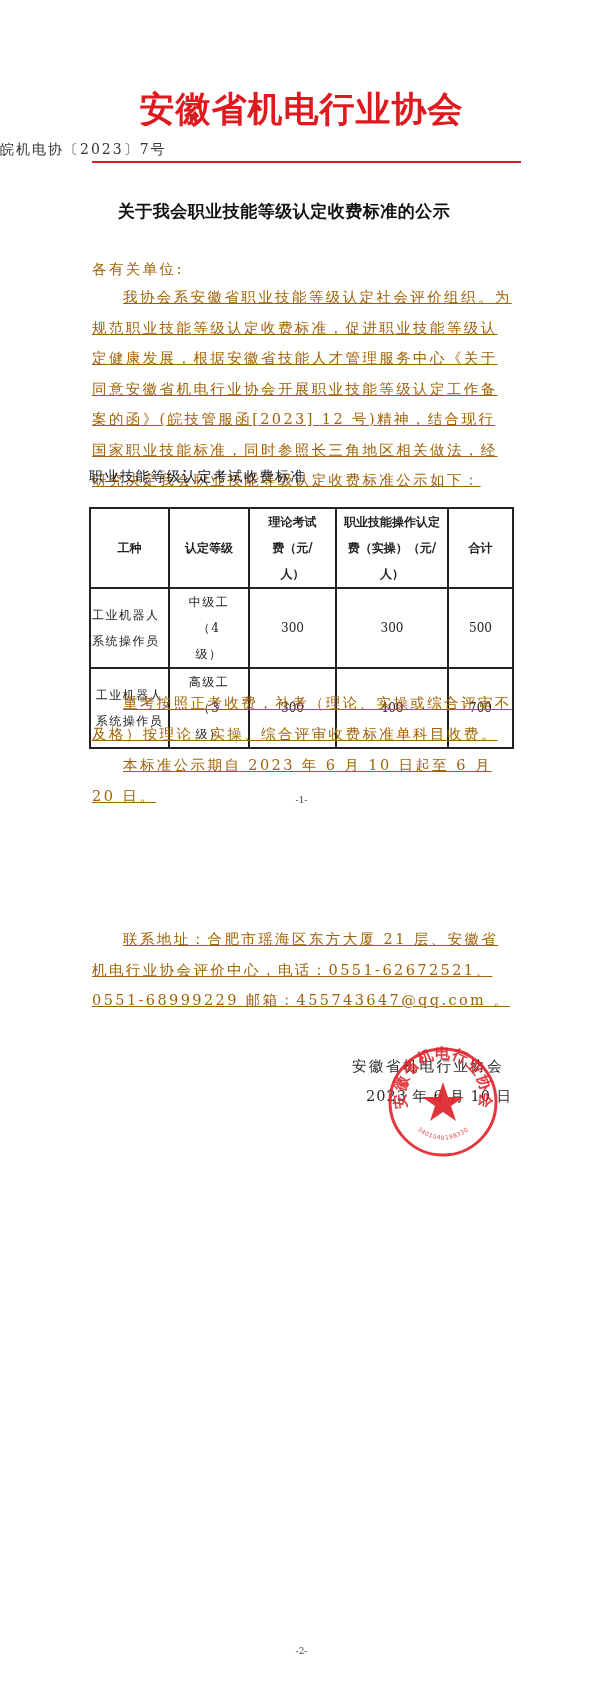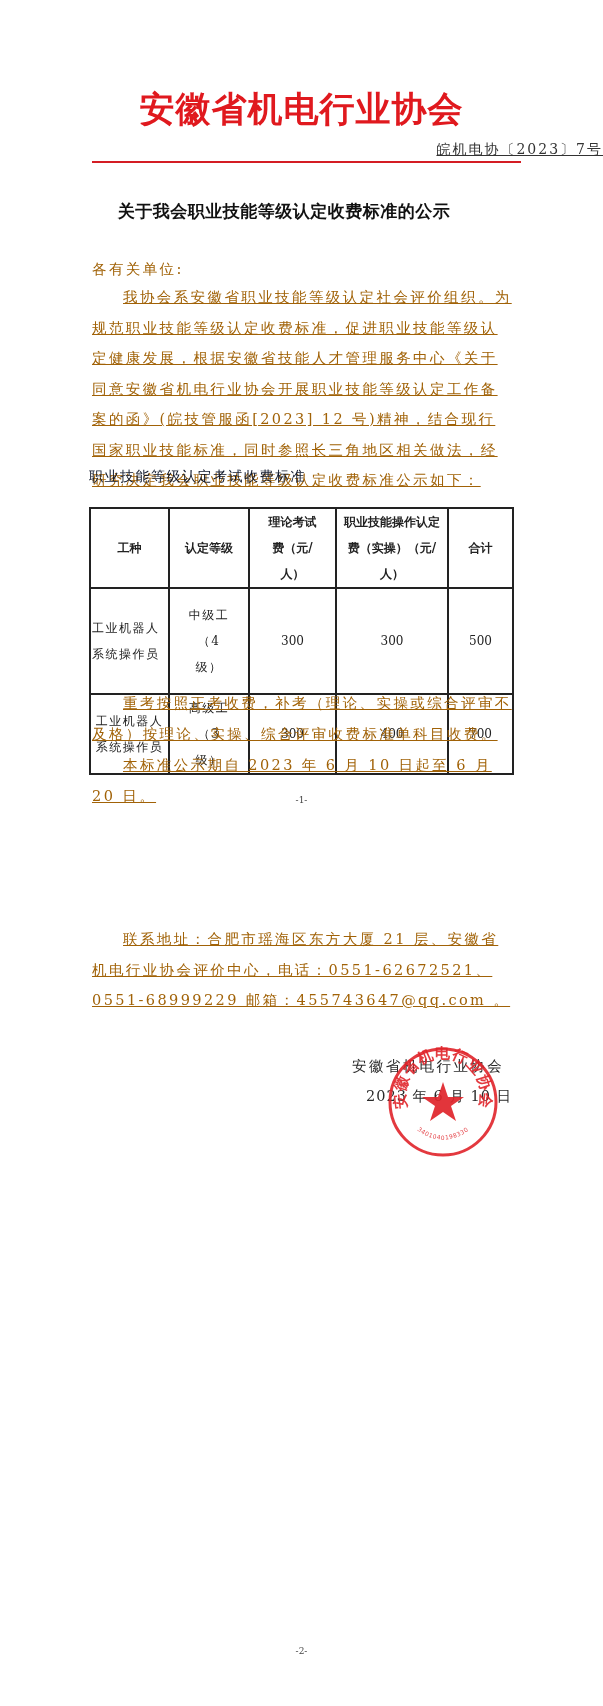--- a/index.html
+++ b/index.html
@@ -2,22 +2,22 @@
 <html><head>
   <meta charset="utf-8">
   <style>
     html, body { margin: 0; padding: 0; background: #ffffff; }
     body { width: 603px; height: 1706px; position: relative; overflow: hidden;
            font-family: "DejaVu Serif", "Liberation Serif", serif; color: #222; }
     .abs { position: absolute; }
     .org-title { left: 0; width: 603px; top: 86px; text-align: center;
                  font-family: "DejaVu Serif", serif; font-weight: bold;
                  font-size: 35px; letter-spacing: 1px; color: #e0191e; line-height: 46px; }
-    .doc-number { left: 0; width: 603px; top: 140px; text-align: right;
-                  font-size: 14px; letter-spacing: 2px; color: #333; line-height: 18px; text-decoration: underline; }
+    .doc-number { left: 0; width: 603px; top: 140px; text-align: left;
+                  font-size: 14px; letter-spacing: 2px; color: #333; line-height: 18px; }
     .red-rule { left: 92px; width: 429px; top: 161px; height: 2px; background: #d41d24; }
     .doc-title { left: 0; width: 568px; top: 199px; text-align: center;
                  font-weight: bold; font-size: 17px; color: #111; line-height: 24px; letter-spacing: 0.5px; }
     .para { left: 92px; width: 420px; font-size: 14.5px; line-height: 30.5px; color: #a16207; letter-spacing: 2.4px; }
     .indent { text-indent: 31px; text-decoration: underline; }
     .salutation { top: 254px; }
     .body1 { top: 282px; }
     .table-caption { left: 89px; width: 423px; top: 466px; text-align: left;
                      font-size: 14px; letter-spacing: 1.5px; color: #0f172a; line-height: 20px; }
     table.fee-table { position: absolute; left: 89px; top: 507px; width: 423px;
@@ -59,21 +59,21 @@
   <tbody>
       <tr>
     <th>工种</th>
     <th>认定等级</th>
     <th style="padding:0 16px;">理论考试费（元/人）</th>
     <th style="padding:0 2px;margin-left:21px;">职业技能操作认定费（实操）（元/人）</th>
     <th>合计</th>
   </tr>
   <tr>
     <td style="text-align:left;padding-left:1px;">工业机器人系统操作员</td>
-    <td style="padding:13px 14px;">中级工（4 级）</td>
+    <td style="padding:0 14px;">中级工（4 级）</td>
     <td class="num">300</td>
     <td class="num">300</td>
     <td class="num">500</td>
   </tr>
   <tr>
     <td style="padding:0 2px;">工业机器人系统操作员</td>
     <td style="padding:0 14px;">高级工（3 级）</td>
     <td class="num">300</td>
     <td class="num">400</td>
     <td class="num">700</td>

